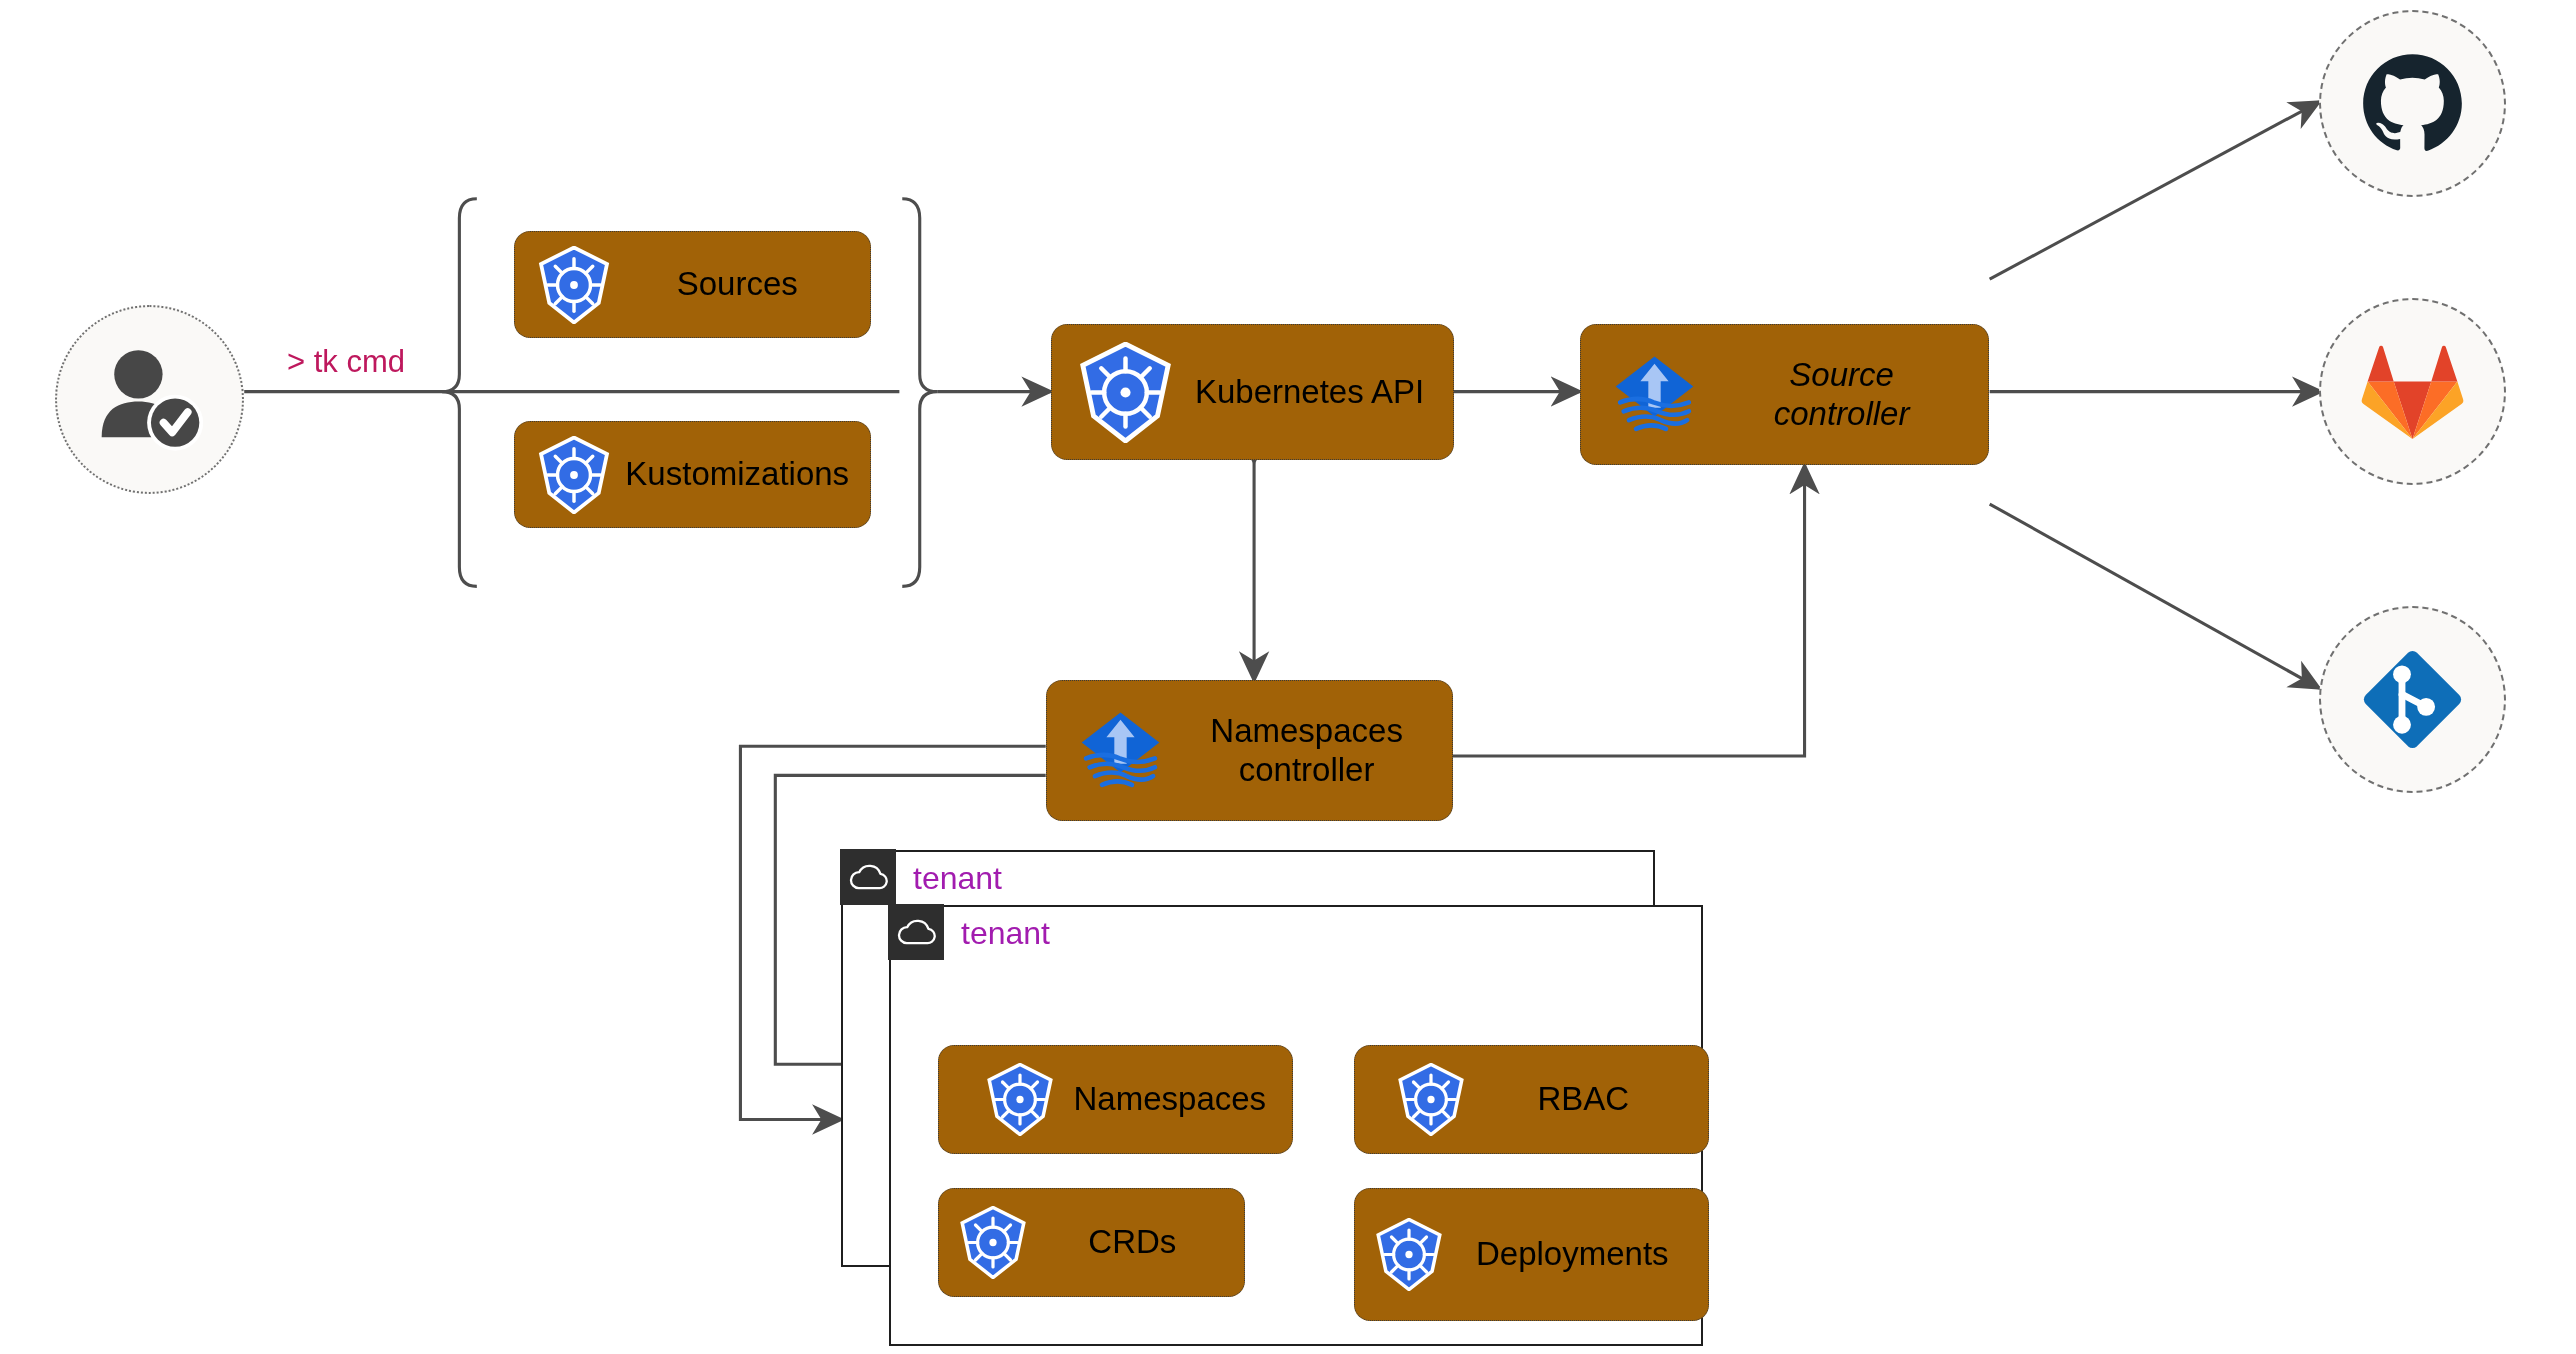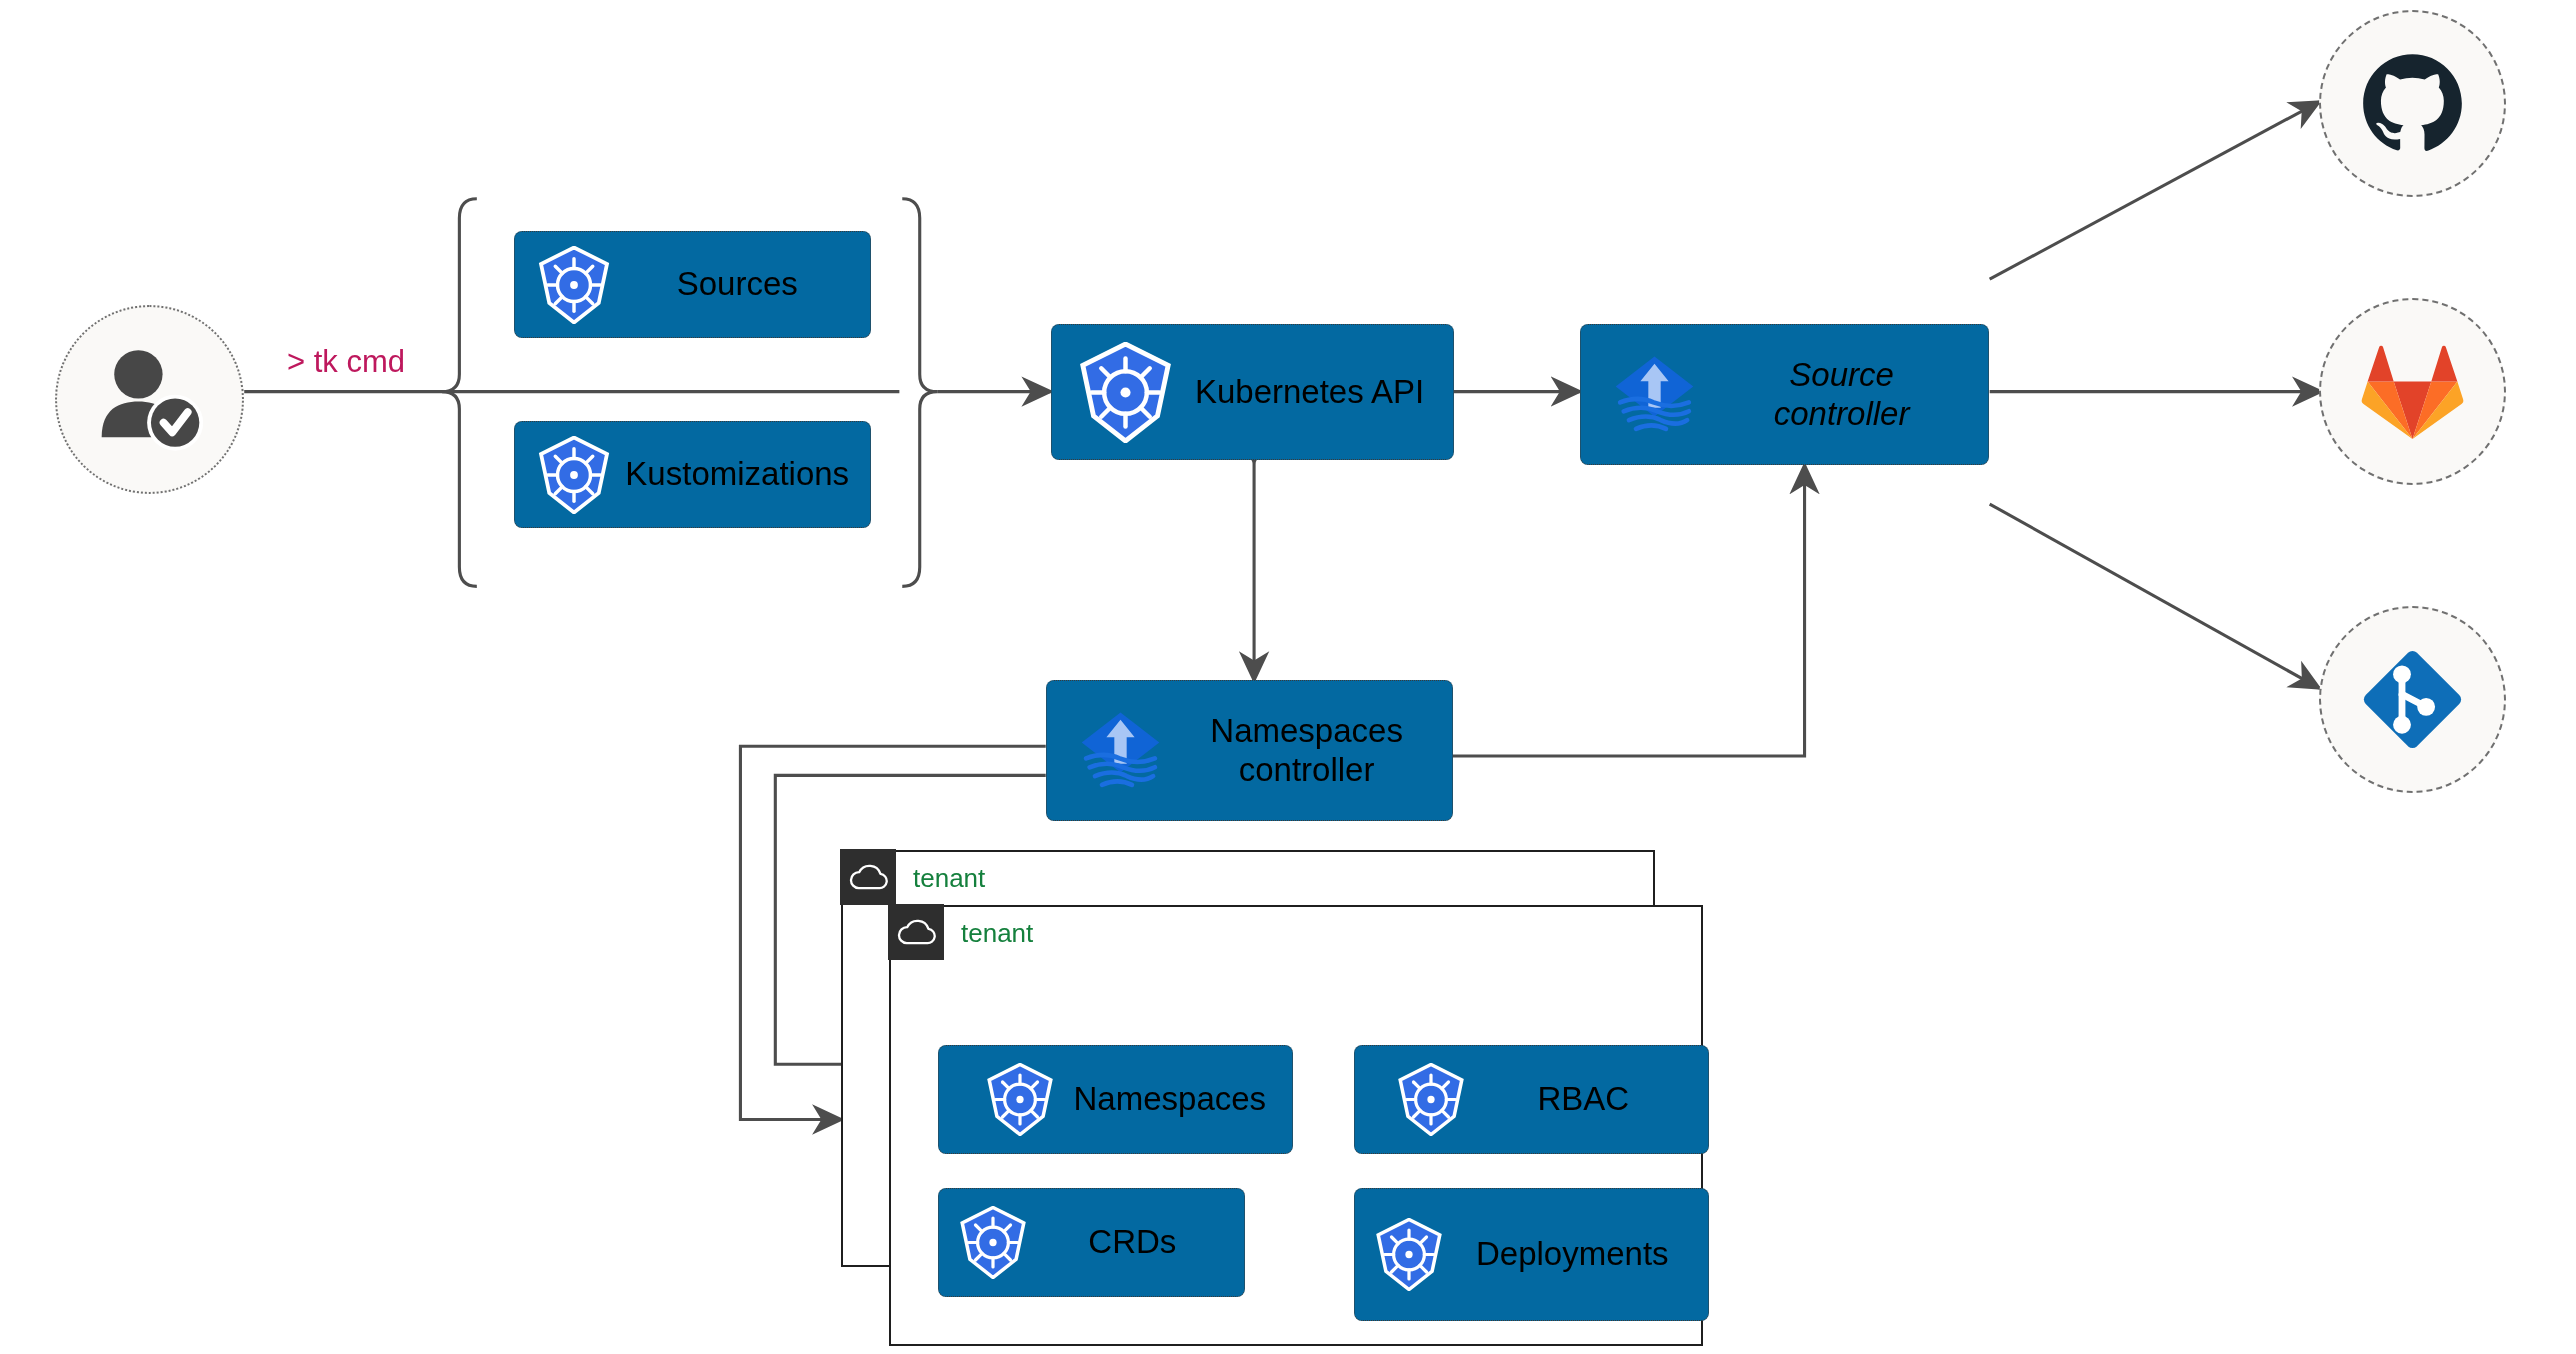--- a/index.html
+++ b/index.html
@@ -24,23 +24,23 @@
     left: 0; top: 0;
     width: 2576px;
     height: 1355px;
     pointer-events: none;
   }
 
   
   .node {
     position: absolute;
     box-sizing: border-box;
-    background: #0369a1;
+    background: #a16207;
     border: 1.9px dotted #3a3a3a;
-    border-radius: 8px;
+    border-radius: 16px;
     display: flex;
     align-items: center;
     justify-content: flex-start;
   }
   .node .ico {
     flex: 0 0 auto;
     display: block;
   }
   .node .lbl {
     flex: 1 1 auto;
@@ -82,22 +82,22 @@
     display: flex;
     align-items: center;
     justify-content: center;
   }
   .tenant-name {
     position: absolute;
     top: 0;
     height: 53px;
     display: flex;
     align-items: center;
-    font-size: 26px;
-    color: #15803d;
+    font-size: 32px;
+    color: #a21caf;
   }
 
   .cmd-label {
     position: absolute;
     font-size: 31px;
     color: #be185d;
     white-space: nowrap;
   }
 </style>
 </head>

